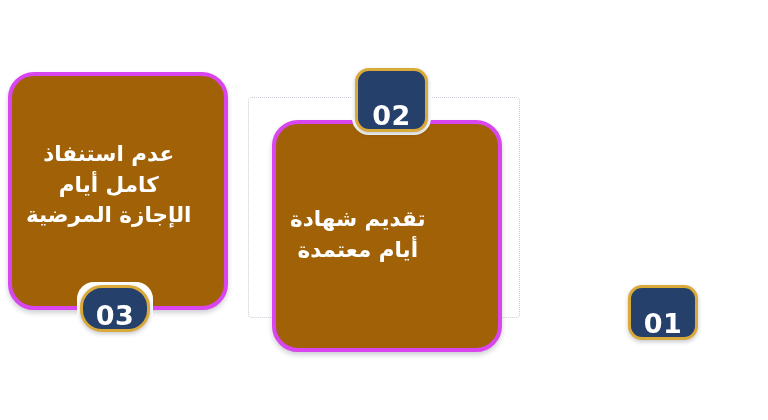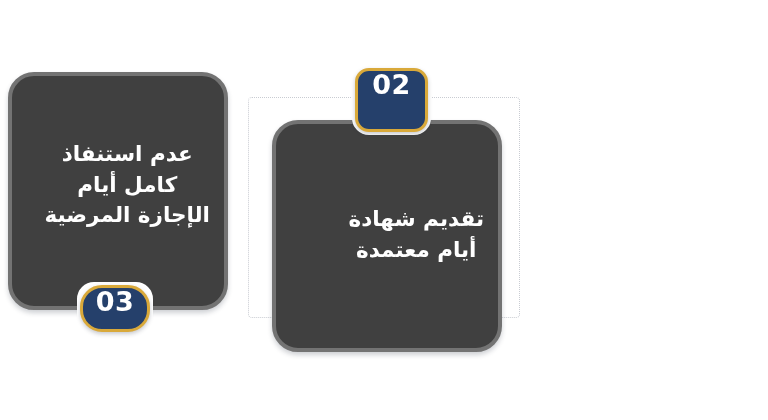--- a/index.html
+++ b/index.html
@@ -32,27 +32,27 @@
     border-radius: 4px;
     box-sizing: border-box;
     z-index: 1;
     background: transparent;
   }
 
   
   .card {
     position: absolute;
     box-sizing: border-box;
-    background: #404040;
-    border: 4px solid #737373;
+    background: #a16207;
+    border: 4px solid #d946ef;
     border-radius: 26px;
     z-index: 3;
     display: flex;
     align-items: center;
-    justify-content: flex-start;
+    justify-content: flex-end;
     box-shadow: 0 3px 5px rgba(30,40,60,0.22);
   }
   .card-text {
     color: #ffffff;
     font-size: 21.5px;
     font-weight: bold;
     line-height: 1.42;
     text-align: center;
     direction: rtl;
     padding: 0 14px;
@@ -89,21 +89,21 @@
 
   
   .badge {
     position: absolute;
     box-sizing: border-box;
     background: #25406b;
     border: 3px solid #d9a93a;
     border-radius: 14px;
     z-index: 5;
     display: flex;
-    align-items: flex-start;
+    align-items: flex-end;
     justify-content: center;
     box-shadow: 0 2px 4px rgba(30,40,60,0.25);
   }
   .badge-ring {
     position: absolute;
     box-sizing: border-box;
     border: 3px solid #ffffff;
     border-radius: 17px;
     z-index: 4;
     background: #ffffff;
@@ -149,14 +149,17 @@
   <div class="card" id="card-02">
     <div class="card-text">تقديم شهادة
 أيام معتمدة</div>
   </div>
   <div class="badge-ring" id="ring-02"></div>
   <div class="badge" id="badge-02">
     <span class="badge-num">02</span>
   </div>
 
   <div class="badge-ring" id="ring-01"></div>
+  <div class="badge" id="badge-01">
+    <span class="badge-num">01</span>
+  </div>
 
 </div>
 
 </body></html>

